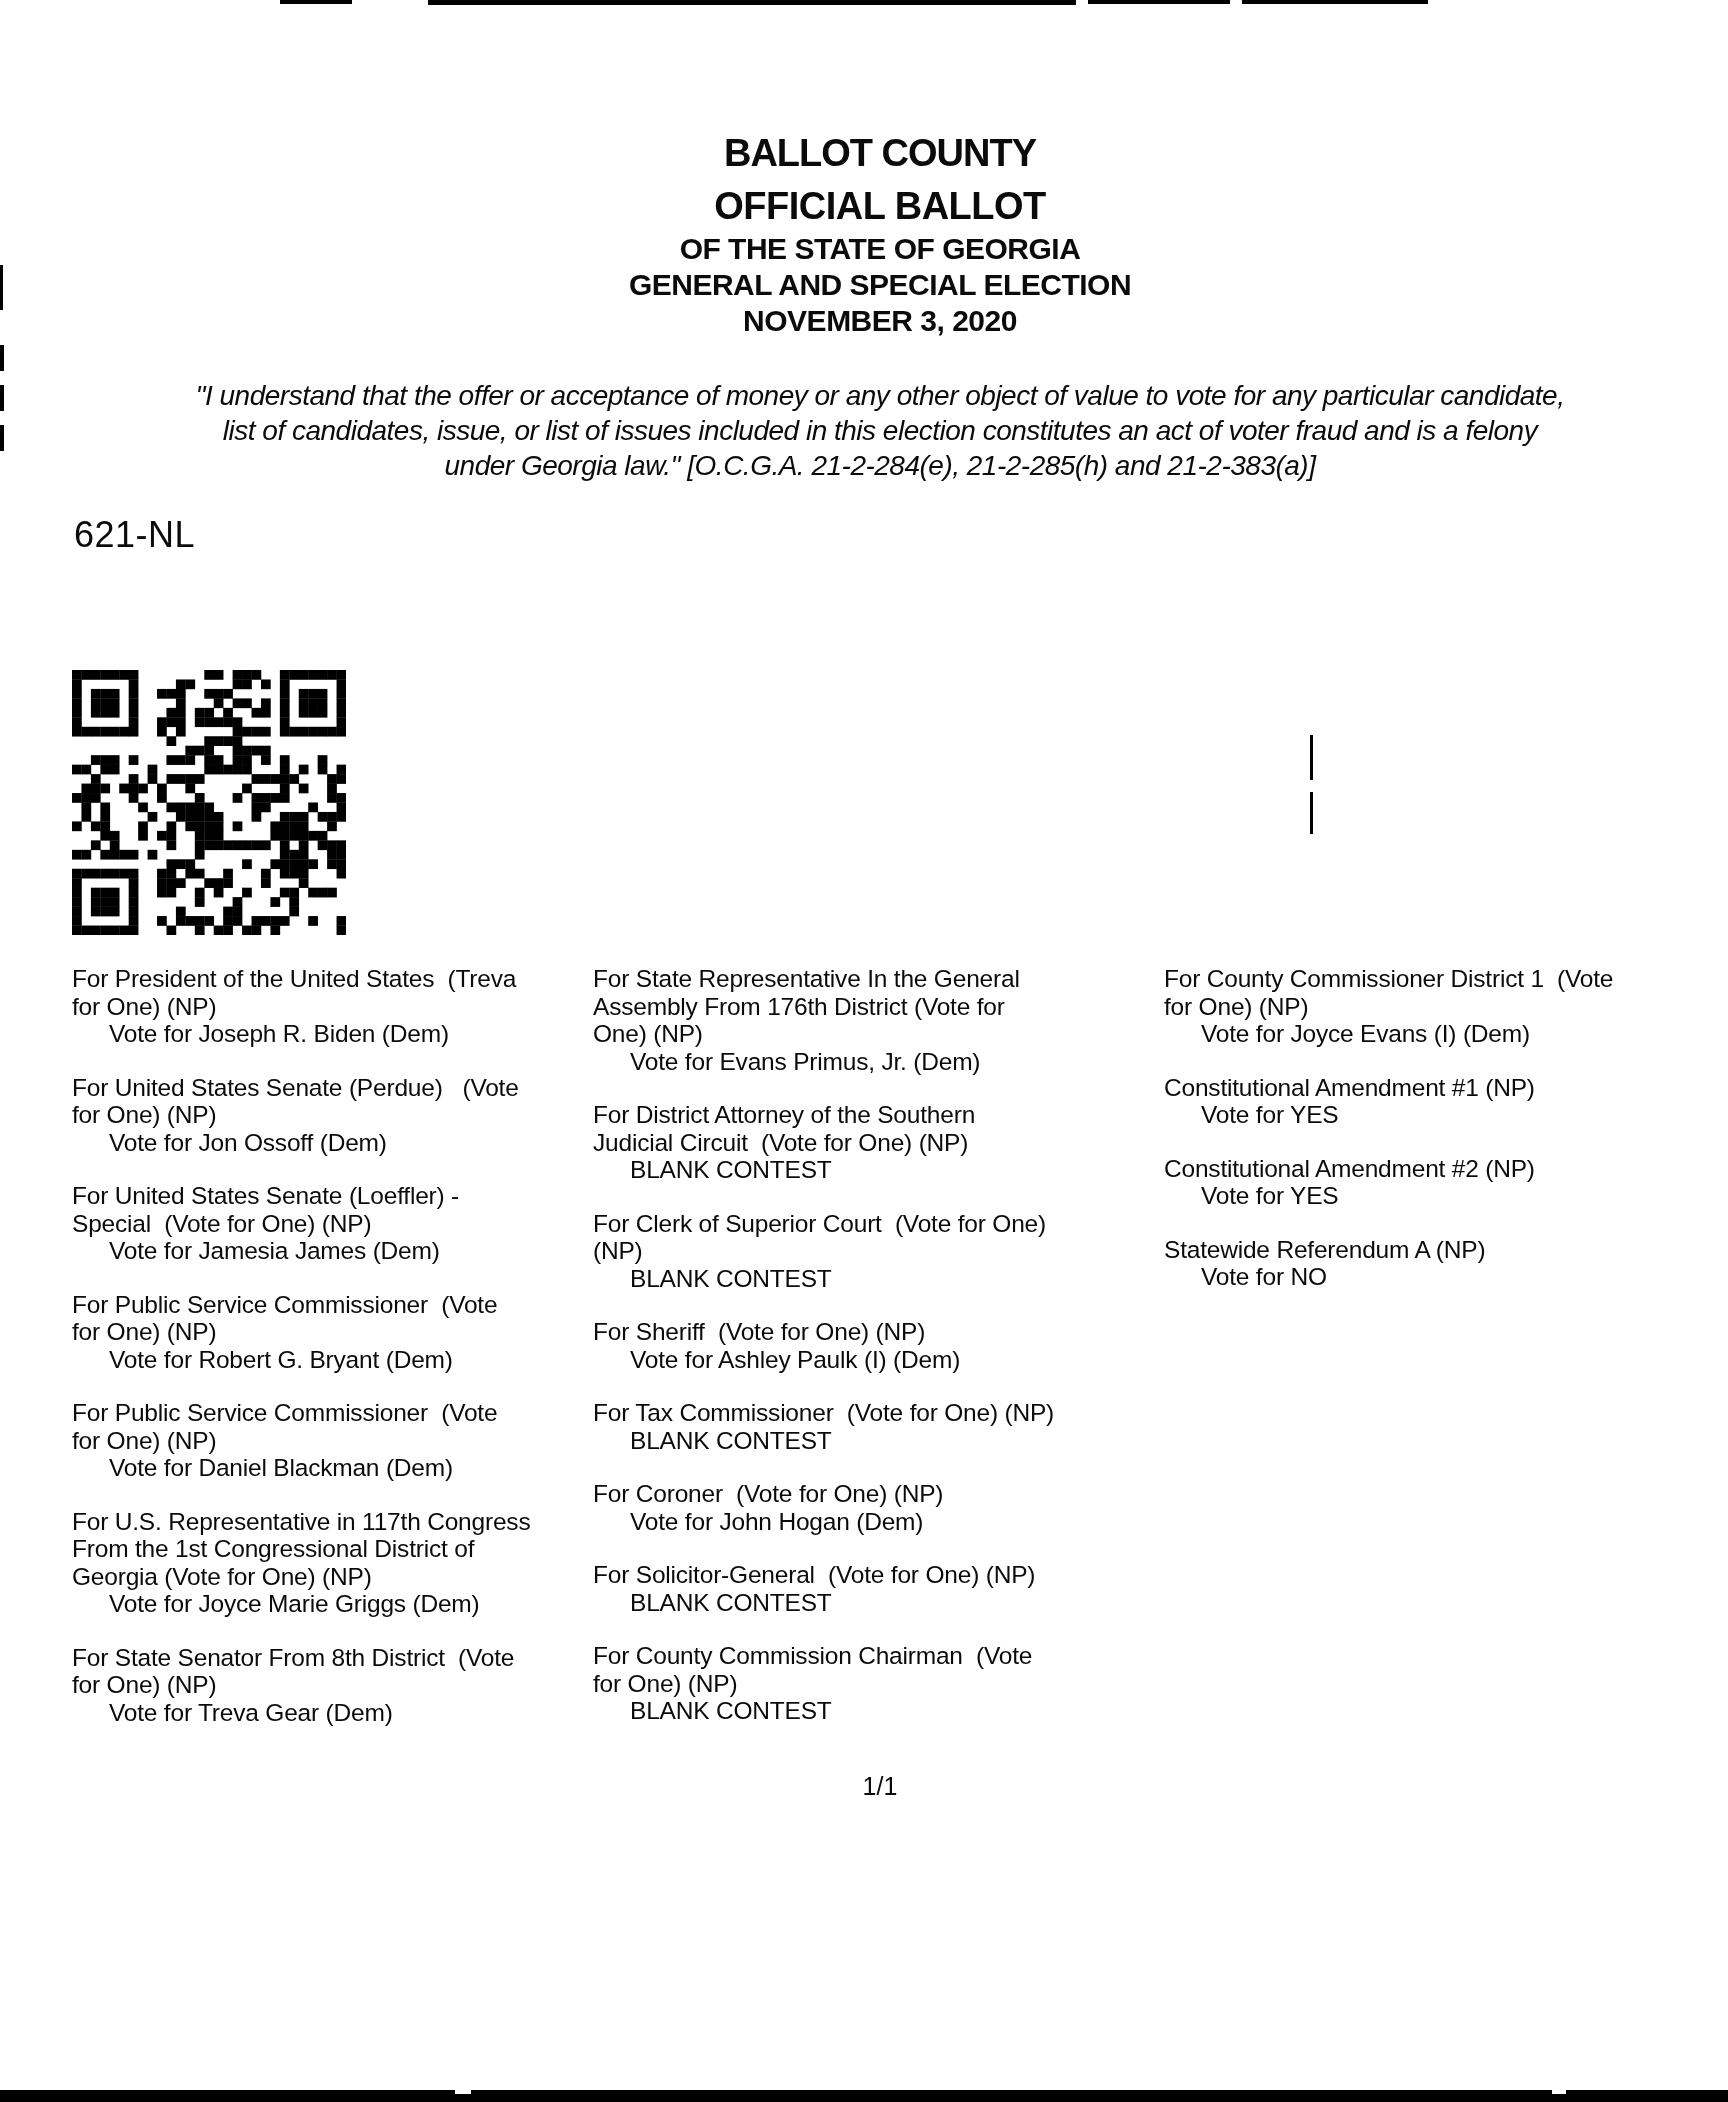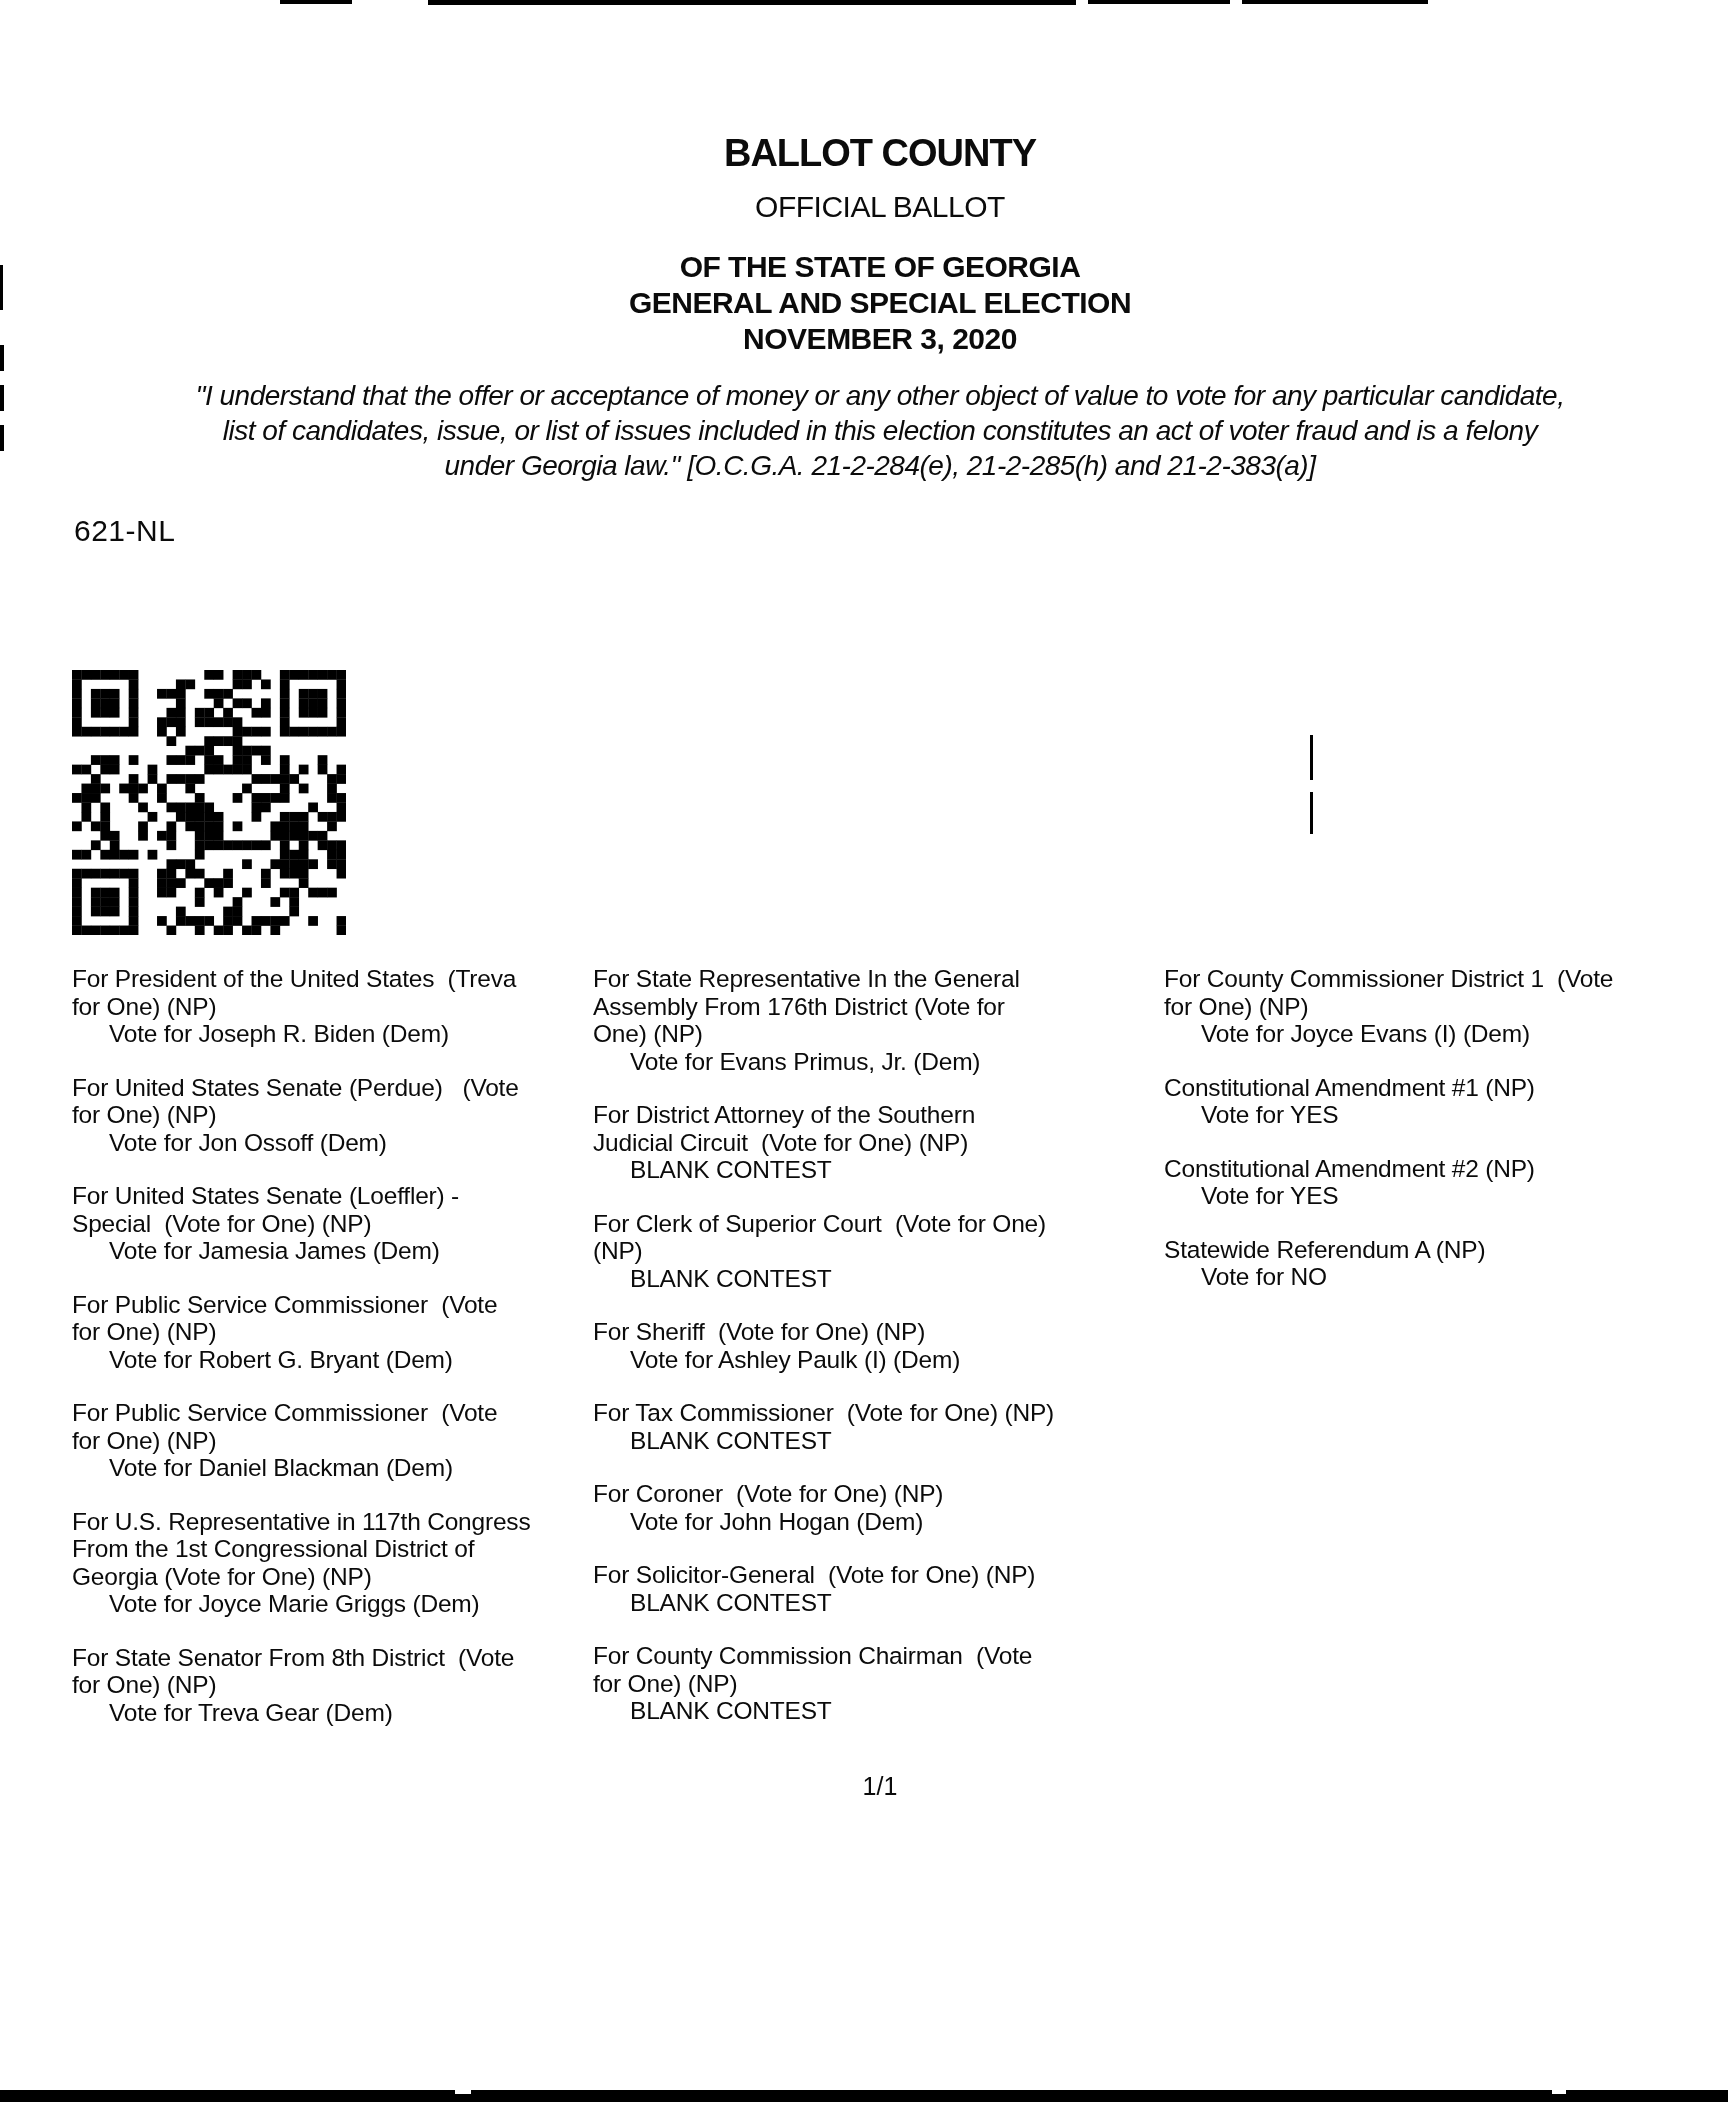--- a/index.html
+++ b/index.html
@@ -6,27 +6,27 @@
   body{
     width:1728px;height:2102px;position:relative;background:#ffffff;
     font-family:"Liberation Sans","DejaVu Sans",sans-serif;color:#0b0b0b;
     overflow:hidden;
   }
   
   .artifact{position:absolute;background:#000;}
   
   .header{position:absolute;left:60px;top:132px;width:1640px;text-align:center;}
   .h-county{font-size:38px;line-height:42px;font-weight:bold;letter-spacing:-1px;margin-bottom:16px;}
-  .h-type{font-size:30px;line-height:33px;font-weight:normal;letter-spacing:-0.5px;margin-bottom:26px;}
+  .h-type{font-size:38px;line-height:33px;font-weight:bold;letter-spacing:-0.5px;margin-bottom:8px;}
   .h-election{font-size:30px;line-height:36px;font-weight:bold;letter-spacing:-0.5px;}
   
   .disclaimer{position:absolute;left:60px;top:378px;width:1640px;text-align:center;
     font-style:italic;font-size:28px;line-height:35px;letter-spacing:-0.5px;}
   
-  .ballot-id{position:absolute;left:74px;top:514px;font-size:30px;letter-spacing:0.5px;}
+  .ballot-id{position:absolute;left:74px;top:514px;font-size:36px;letter-spacing:0.5px;}
   
   .qr{position:absolute;left:72px;top:670px;width:274px;height:265px;}
   
   .col{position:absolute;top:965px;font-size:24.5px;letter-spacing:-0.2px;}
   .col1{left:72px;}
   .col2{left:593px;}
   .col3{left:1164px;}
   .contest{margin-bottom:26px;}
   .tl,.sel{line-height:27.5px;white-space:pre;}
   .sel{padding-left:37px;}

